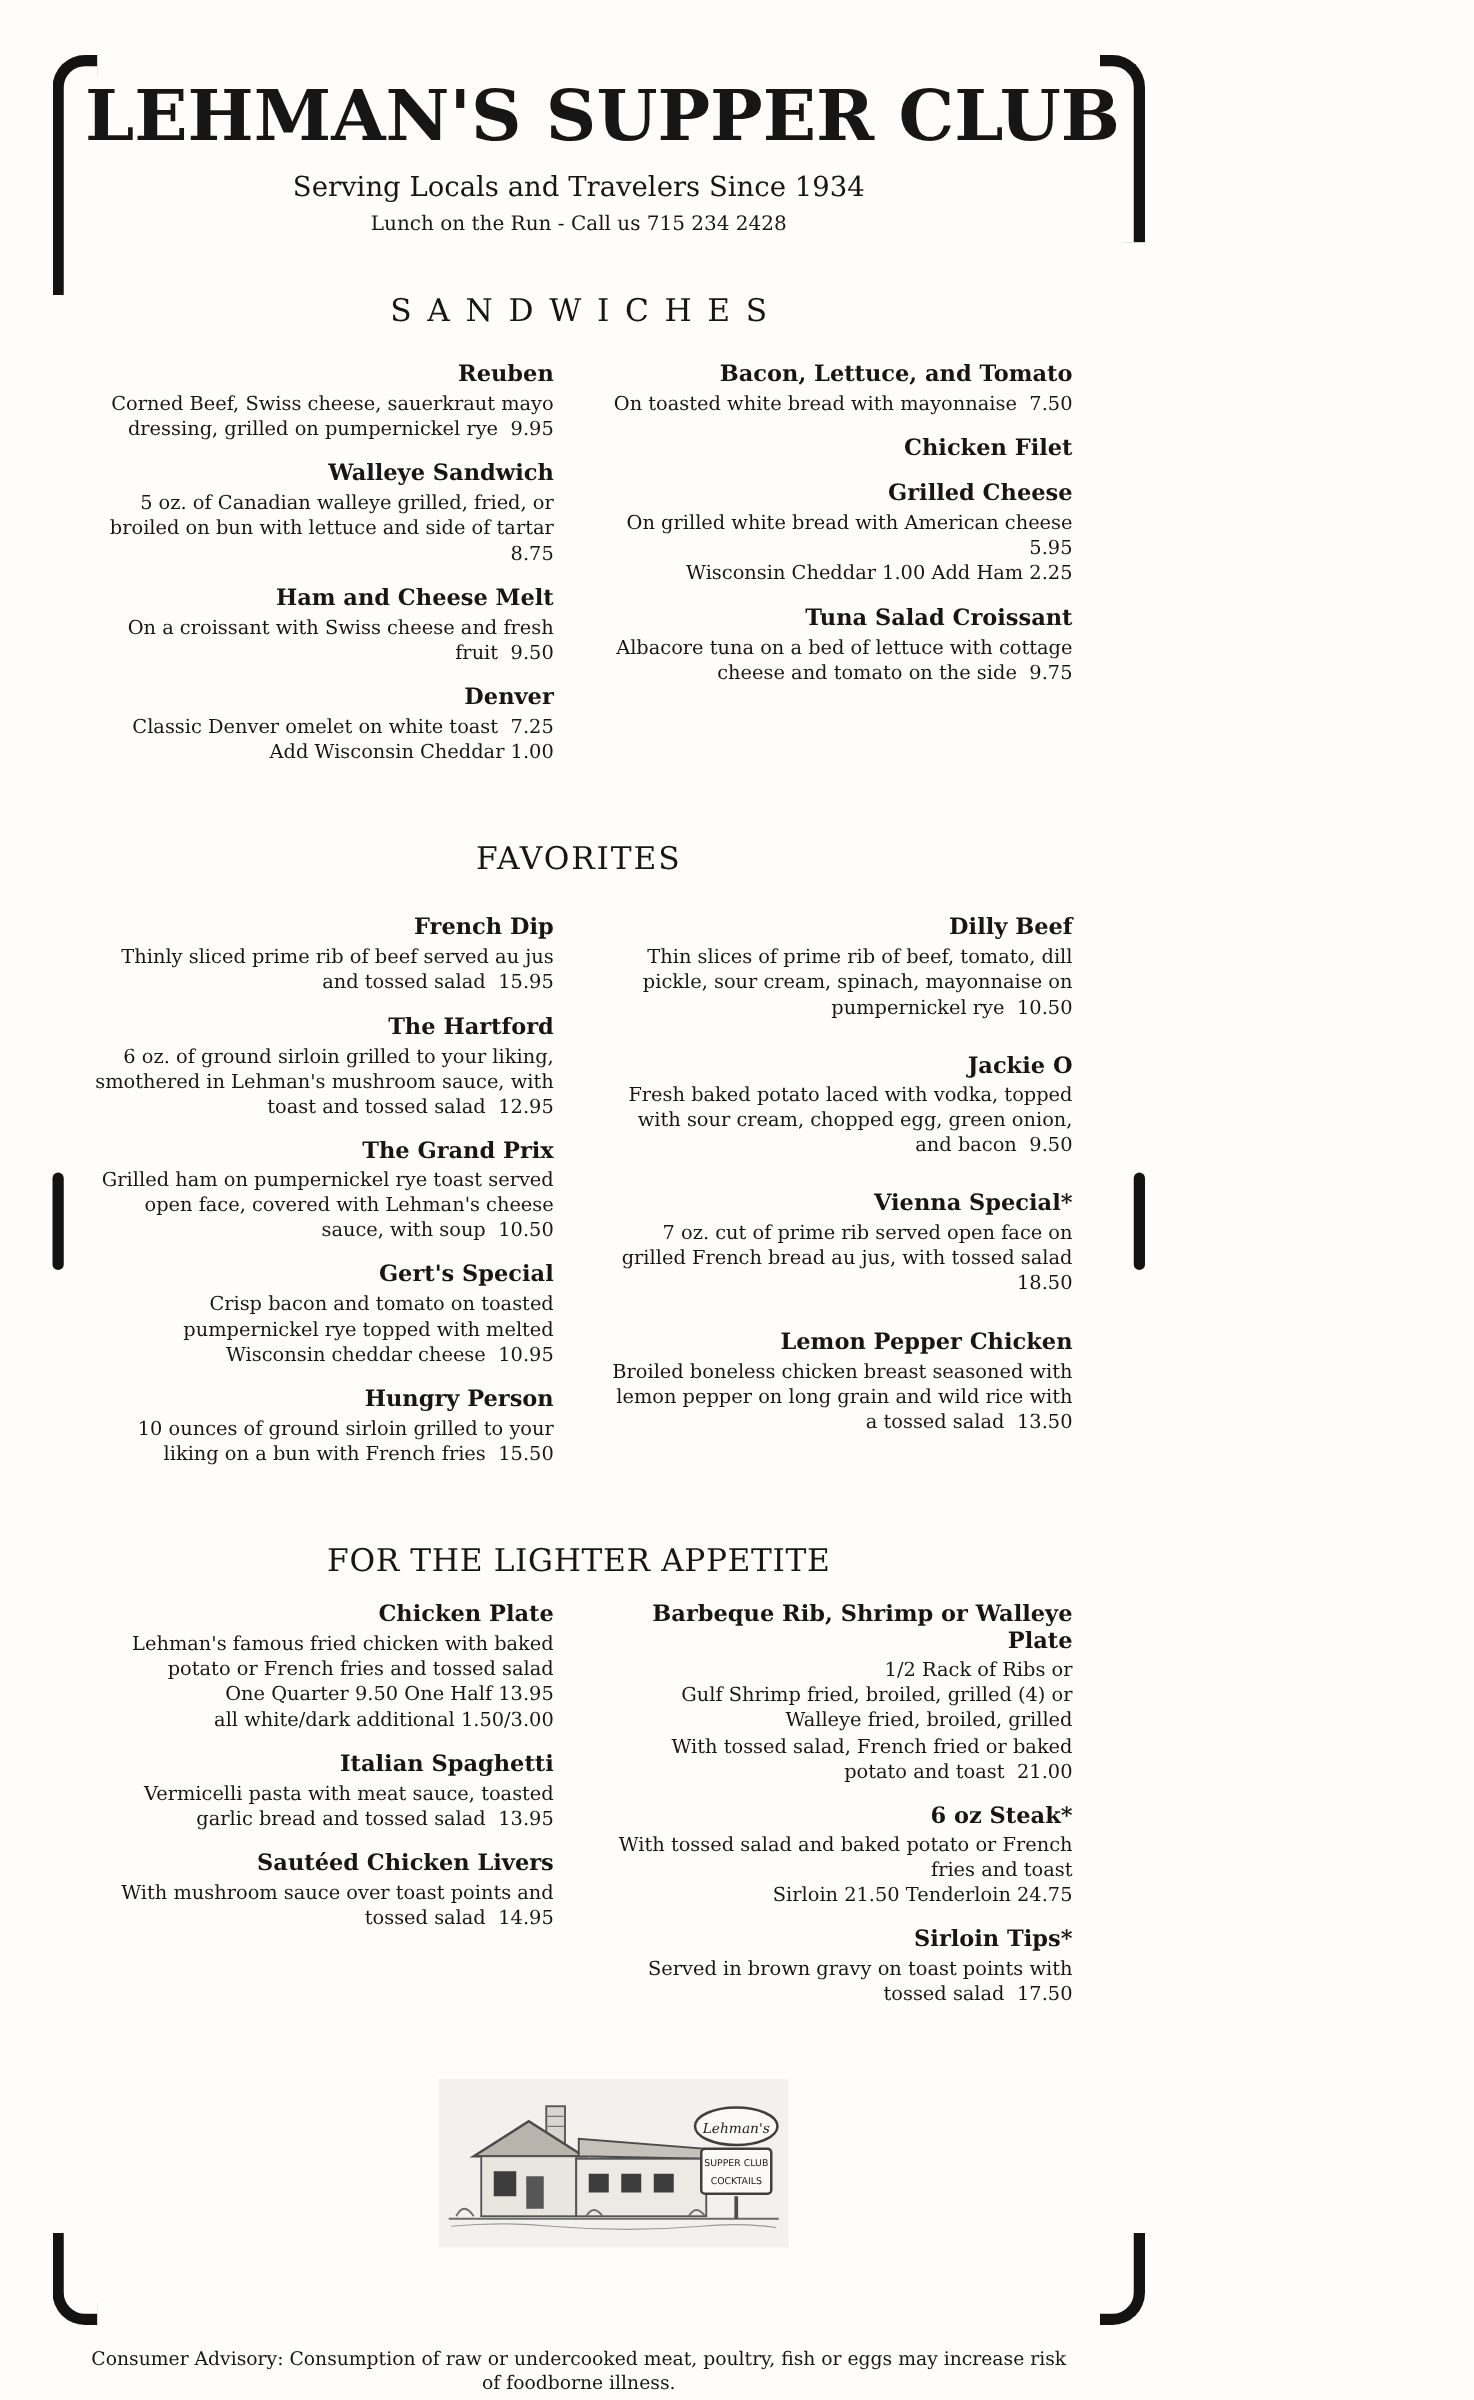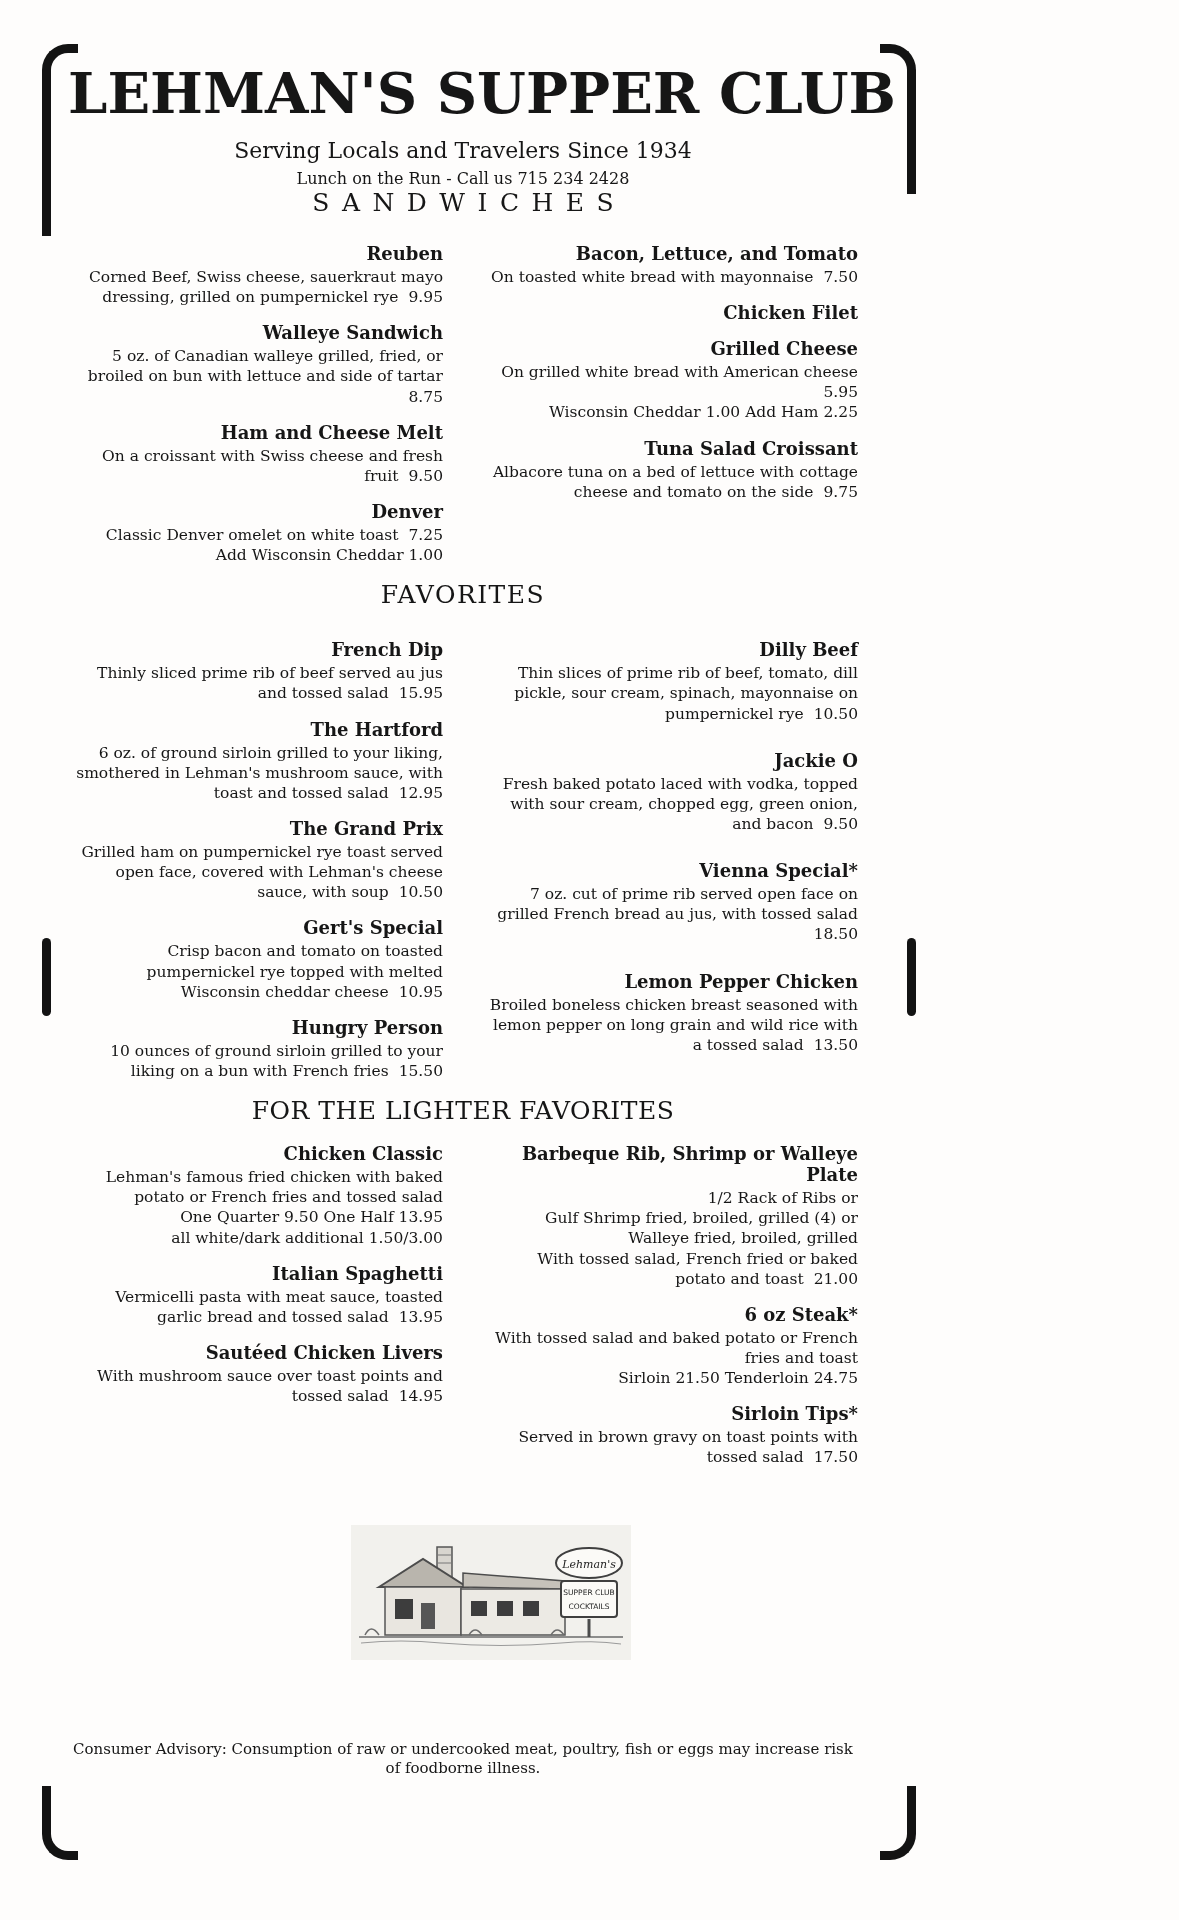--- a/index.html
+++ b/index.html
@@ -23,21 +23,21 @@
   .bracket-br { left:880px; top:1786px; width:36px; height:74px;
     border-right:9px solid #131313; border-bottom:9px solid #131313; border-bottom-right-radius:26px; }
 
   .content { position:absolute; left:68px; top:60px; width:790px; }
 
   .header { text-align:center; }
   .title { font-size:56px; font-weight:bold; margin:0; white-space:nowrap; letter-spacing:0; }
   .subtitle { font-size:22px; margin:12px 0 6px; font-weight:normal; }
   .tagline { font-size:16px; margin:0; }
 
-  .menu-section { }
+  .menu-section { margin-top:46px; }
   .section-title { text-align:center; font-size:25px; font-weight:normal; margin:0 0 26px; }
   .section-0 .section-title { letter-spacing:.5em; text-indent:.5em; }
   .section-1 .section-title { letter-spacing:.06em; margin-bottom:30px; }
   .section-2 .section-title { letter-spacing:.02em; margin-bottom:18px; }
 
   .columns { display:grid; grid-template-columns:1fr 1fr; column-gap:40px; align-items:start;text-align:right; }
   .item { margin-bottom:15px; }
   .section-1 .col-1 .item { margin-bottom:26px; }
   .item-name { font-size:18px; font-weight:bold; margin:0 0 3px; }
   .item-desc, .item-extra { margin:0; font-size:15.5px; line-height:1.3; white-space:pre-line; }
@@ -149,25 +149,25 @@
               <p class="item-desc"><span class="desc-text">7 oz. cut of prime rib served open face on grilled French bread au jus, with tossed salad</span><span class="price">18.50</span></p>
             </div>
             <div class="item">
               <h3 class="item-name">Lemon Pepper Chicken</h3>
               <p class="item-desc"><span class="desc-text">Broiled boneless chicken breast seasoned with lemon pepper on long grain and wild rice with a tossed salad</span><span class="price">13.50</span></p>
             </div>
           </div>
         </div>
       </section>
       <section class="menu-section section-2">
-        <h2 class="section-title">FOR THE LIGHTER FAVORITES</h2>
+        <h2 class="section-title">FOR THE LIGHTER APPETITE</h2>
         <div class="columns">
           <div class="col col-0">
             <div class="item">
-              <h3 class="item-name">Chicken Classic</h3>
+              <h3 class="item-name">Chicken Plate</h3>
               <p class="item-desc"><span class="desc-text">Lehman's famous fried chicken with baked potato or French fries and tossed salad</span></p>
               <p class="item-extra">One Quarter 9.50 One Half  13.95
 all white/dark additional 1.50/3.00</p>
             </div>
             <div class="item">
               <h3 class="item-name">Italian Spaghetti</h3>
               <p class="item-desc"><span class="desc-text">Vermicelli pasta with meat sauce, toasted garlic bread and tossed salad</span><span class="price">13.95</span></p>
             </div>
             <div class="item">
               <h3 class="item-name">Sautéed Chicken Livers</h3>

